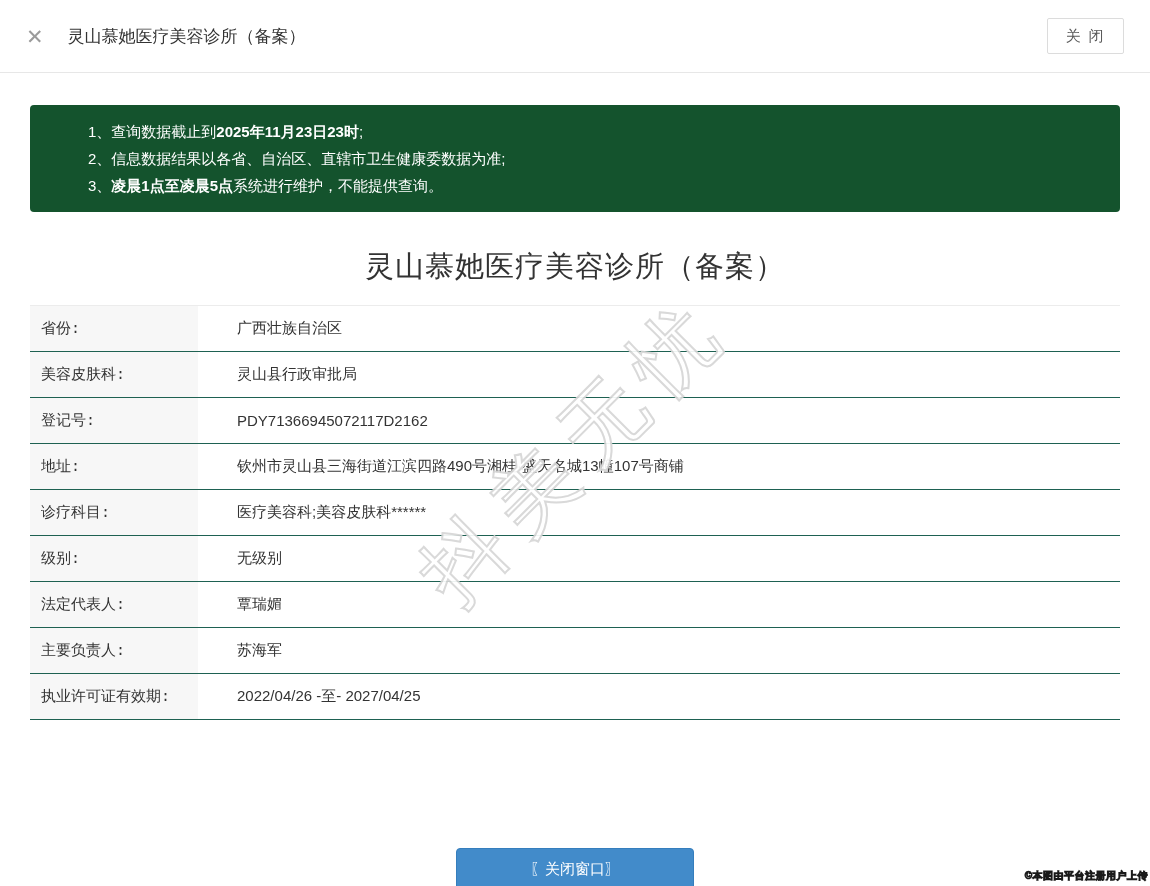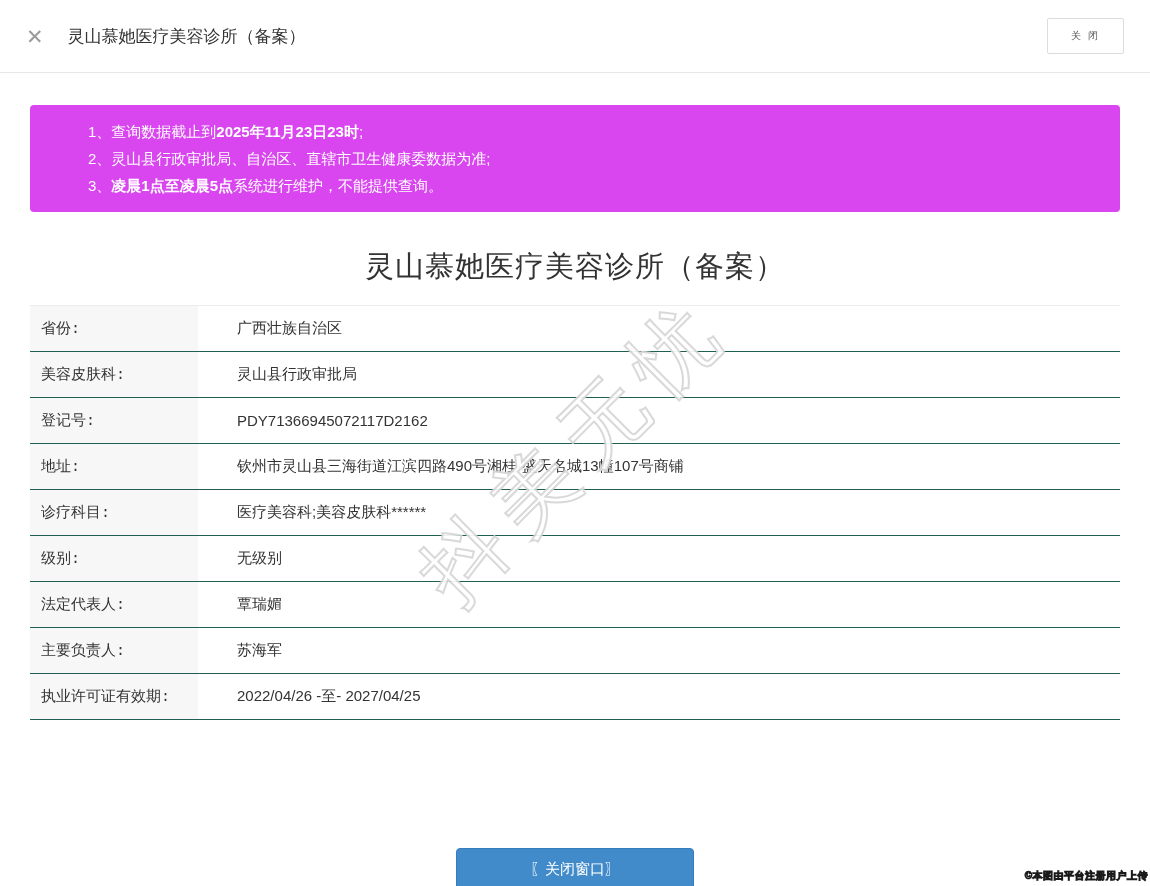--- a/index.html
+++ b/index.html
@@ -18,27 +18,27 @@
     background: #fff;
   }
   .close-x {
     color: #9b9b9b; font-size: 21px; line-height: 1;
     margin-right: 24px; cursor: pointer; user-select: none;
   }
   .header-title { font-size: 17px; font-weight: 400; color: #333; }
   .header-close-btn {
     margin-left: auto; width: 77px; height: 36px;
     background: #fff; border: 1px solid #dcdcdc; border-radius: 2px;
-    font-size: 10px; color: #595959; letter-spacing: 2px; cursor: pointer;
-    font-family: Liberation Sans, sans-serif;
+    font-size: 15px; color: #595959; letter-spacing: 2px; cursor: pointer;
+    font-family: Liberation Serif, serif;
   }
 
   
   .notice {
-    margin: 32px 30px 0; background: #d946ef; border-radius: 4px;
+    margin: 32px 30px 0; background: #14532d; border-radius: 4px;
     padding: 13px 20px 13px 58px;
     color: #fff; font-size: 15px; line-height: 27px;
   }
   .notice b { font-weight: bold; }
 
   
   .page-title {
     margin-top: 35px; text-align: center;
     font-size: 29px; font-weight: 500; color: #333; letter-spacing: 1px;
   }
@@ -87,21 +87,21 @@
 <body>
 
 <div class="header">
   <span class="close-x">✕</span>
   <span class="header-title">灵山慕她医疗美容诊所（备案）</span>
   <button class="header-close-btn">关 闭</button>
 </div>
 
 <div class="notice">
   <div class="notice-line"><span>1、</span><span>查询数据截止到</span><b>2025年11月23日23时</b><span>;</span></div>
-  <div class="notice-line"><span>2、</span><span>灵山县行政审批局、自治区、直辖市卫生健康委数据为准;</span><b></b><span></span></div>
+  <div class="notice-line"><span>2、</span><span>信息数据结果以各省、自治区、直辖市卫生健康委数据为准;</span><b></b><span></span></div>
   <div class="notice-line"><span>3、</span><span></span><b>凌晨1点至凌晨5点</b><span>系统进行维护，不能提供查询。</span></div>
 </div>
 
 <h2 class="page-title">灵山慕她医疗美容诊所（备案）</h2>
 
 <div class="info-table">
   <div class="row">
     <div class="row-label">省份:</div>
     <div class="row-value">广西壮族自治区</div>
   </div>

